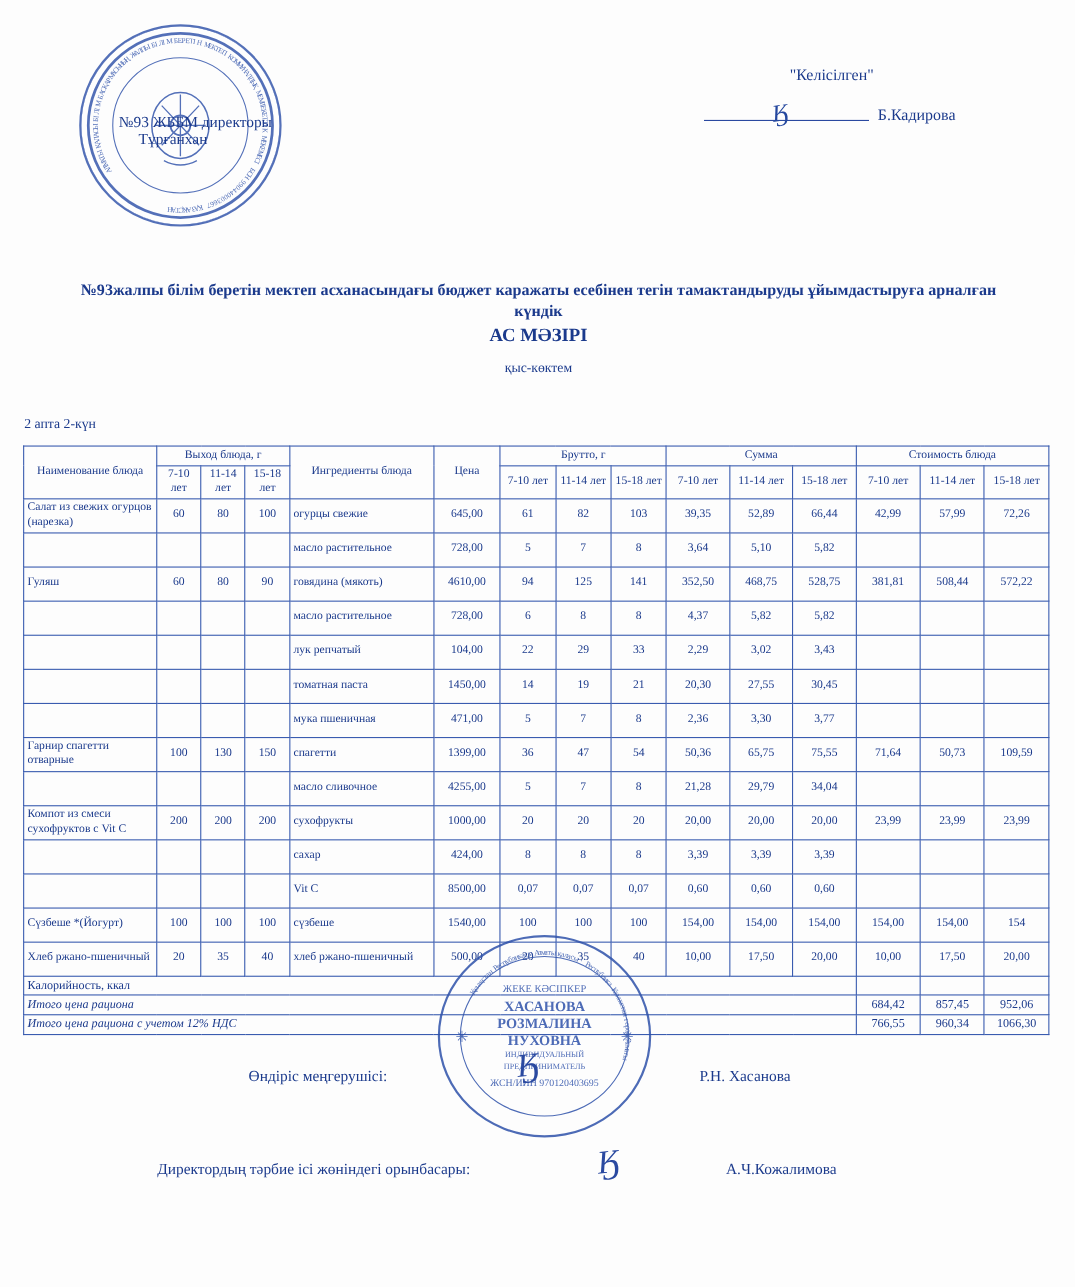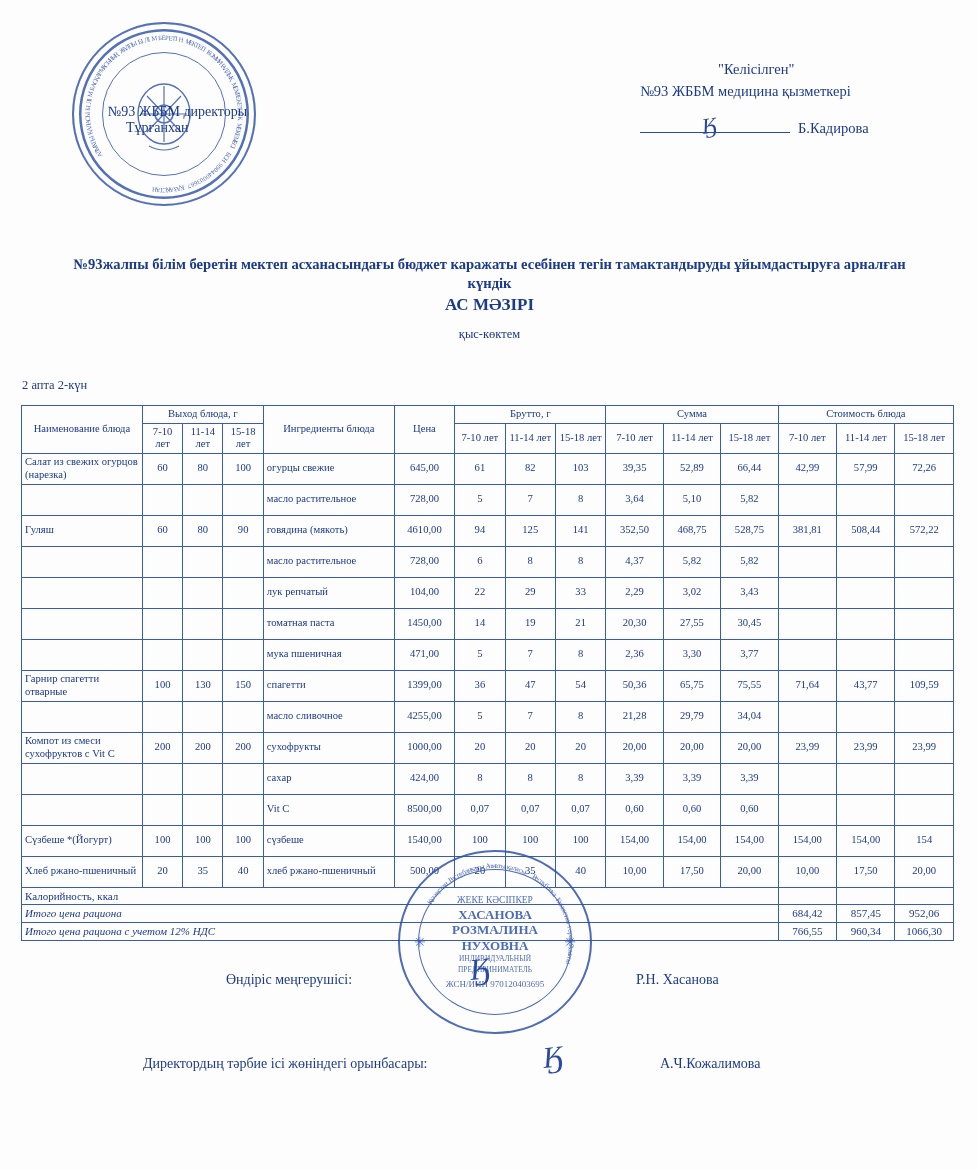--- a/index.html
+++ b/index.html
@@ -459,21 +459,20 @@
     </div>
   </div>
 
   <div class="stamp-head-line">
     <span>№93 ЖББМ директоры</span>
     <span class="sub">Тұрғанхан</span>
   </div>
 
   <div class="approval">
     <div class="kelisilgen">"Келісілген"</div>
-    <div class="med">№93 ЖББМ медицина қызметкері</div>
     <div class="sigline">
       <span class="rule"></span>
       <span class="scribble">Ӄ</span>
       <span class="name">Б.Кадирова</span>
     </div>
   </div>
 
   <div class="title-block">
     <div class="title-main">№93жалпы білім беретін мектеп асханасындағы бюджет каражаты есебінен тегін тамактандыруды ұйымдастыруға арналған</div>
     <div class="title-kundik">күндік</div>
@@ -653,21 +652,21 @@
           <td class="num">150</td>
           <td class="ingr">спагетти</td>
           <td class="price">1399,00</td>
           <td class="num">36</td>
           <td class="num">47</td>
           <td class="num">54</td>
           <td class="num">50,36</td>
           <td class="num">65,75</td>
           <td class="num">75,55</td>
           <td class="num">71,64</td>
-          <td class="num">43,77</td>
+          <td class="num">50,73</td>
           <td class="num">109,59</td>
         </tr>
         <tr class="hrow">
           <td class="name"></td>
           <td class="num"></td>
           <td class="num"></td>
           <td class="num"></td>
           <td class="ingr">масло сливочное</td>
           <td class="price">4255,00</td>
           <td class="num">5</td>

